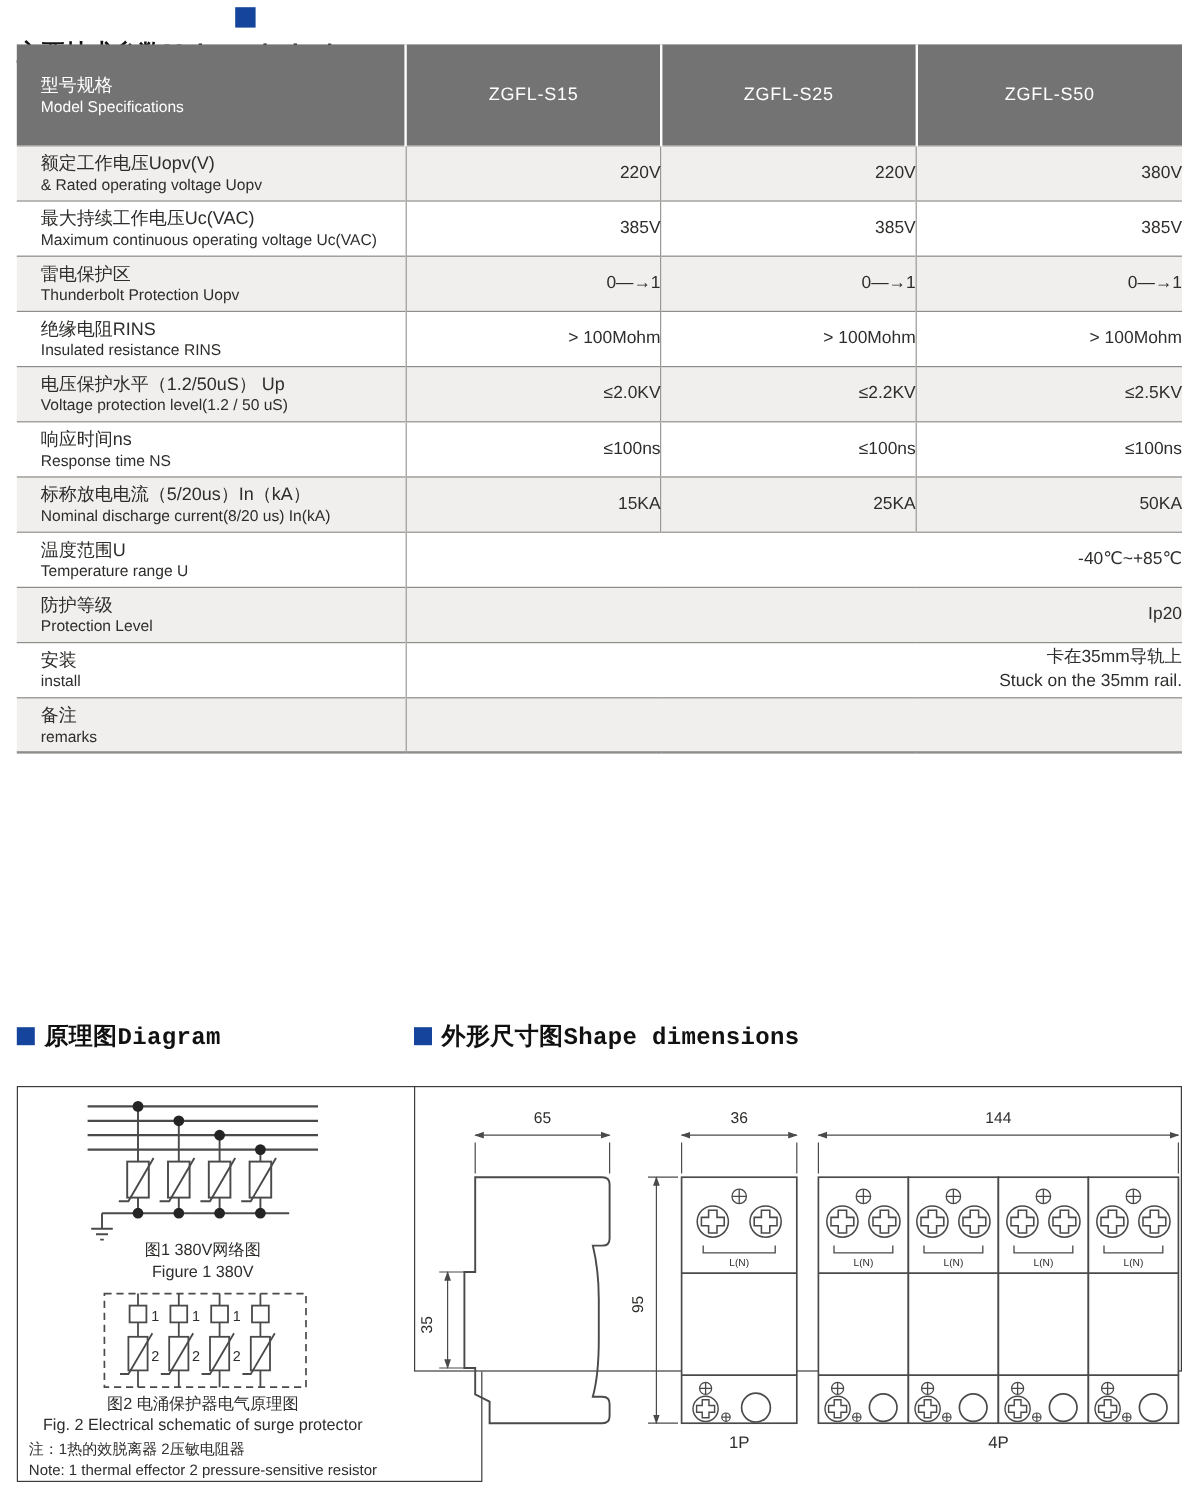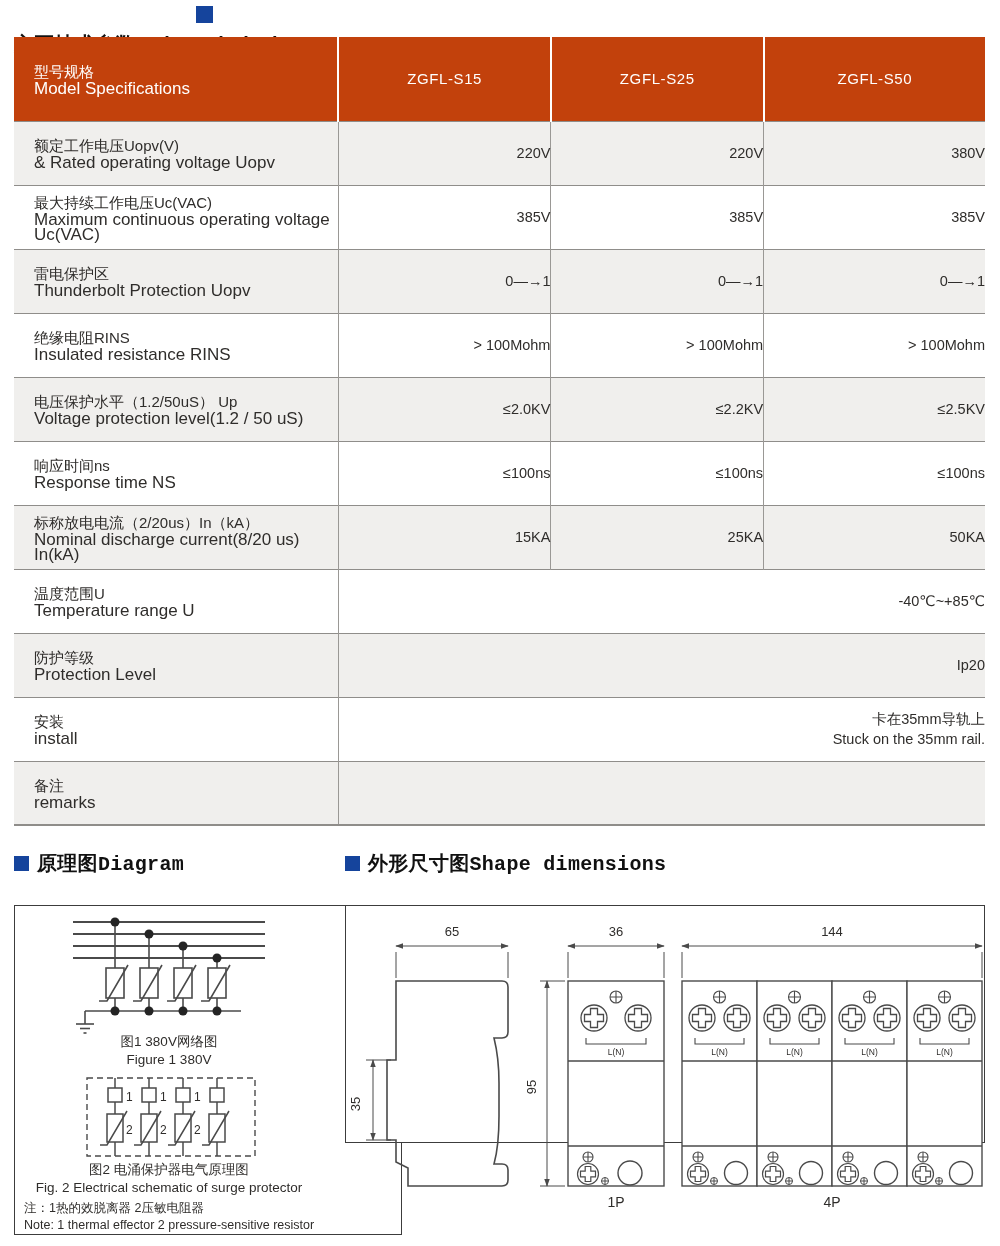--- a/index.html
+++ b/index.html
@@ -9,31 +9,31 @@
   
   .heading { position:absolute; display:flex; align-items:center; gap:8px; }
   .heading .bullet { width:17px; height:17px; background:#15449c; flex:0 0 auto; }
   .heading .txt { font-size:20px; font-weight:600; letter-spacing:.3px; color:#111; }
   .heading.sub .bullet { width:15px; height:15px; }
   .heading.sub .txt { font-size:20px;font-family:Liberation Mono, monospace; }
 
   
   table.spec { position:absolute; left:14px; top:37px; width:971px; border-collapse:collapse; table-layout:fixed; }
   col.c0 { width:33.4%; } col.c1 { width:21.9%; } col.c2 { width:21.9%; } col.c3 { width:22.8%; }
-  thead th { background:#c2410c; color:#fff; height:84px; font-weight:400; vertical-align:middle; }
+  thead th { background:#737373; color:#fff; height:84px; font-weight:400; vertical-align:middle; }
   thead th.lab { text-align:left; padding-left:20px; }
   thead th + th { border-left:2px solid #ffffff; font-size:15px; letter-spacing:.6px; }
-  tbody tr { height:64px; }
+  tbody tr { height:46px; }
   tbody tr:nth-child(odd) td { background:#f0efed; }
   tbody td { border-top:1px solid #8f8d8a; vertical-align:middle; }
   tbody tr:last-child td { border-bottom:2px solid #8f8d8a; }
   tbody td + td, tbody td.merged { border-left:1px solid #9a9895; }
   td.lab { text-align:left; padding-left:20px; }
   .zh { font-size:15px; line-height:19px; }
-  .en { font-size:17px; line-height:15px; }
+  .en { font-size:13px; line-height:15px; }
   thead .zh, thead .en { color:#fff; }
   td.val, td.merged { text-align:right; font-size:14.5px; }
   td.merged { white-space:pre-line; line-height:1.4; }
 
   
   .figbox { position:absolute; border:1px solid #3c3c3c; background:#fff; }
   #fig-left  { left:14px;  top:905px; width:388px; height:330px; }
   #fig-right { left:345px; top:905px; width:640px; height:238px; }
   svg { display:block; }
   svg text { font-family:"Liberation Sans","DejaVu Sans",sans-serif; fill:#2f2d2b; }
@@ -122,21 +122,21 @@
         <td class="lab">
             <div class="zh">响应时间ns</div>
             <div class="en">Response time NS</div>
           </td>
         <td class="val">≤100ns</td>
         <td class="val">≤100ns</td>
         <td class="val">≤100ns</td>
       </tr>
       <tr>
         <td class="lab">
-            <div class="zh">标称放电电流（2/20us）In（kA）</div>
+            <div class="zh">标称放电电流（5/20us）In（kA）</div>
             <div class="en">Nominal discharge current(8/20 us) In(kA)</div>
           </td>
         <td class="val">15KA</td>
         <td class="val">25KA</td>
         <td class="val">50KA</td>
       </tr>
       <tr>
         <td class="lab">
             <div class="zh">温度范围U</div>
             <div class="en">Temperature range U</div>

